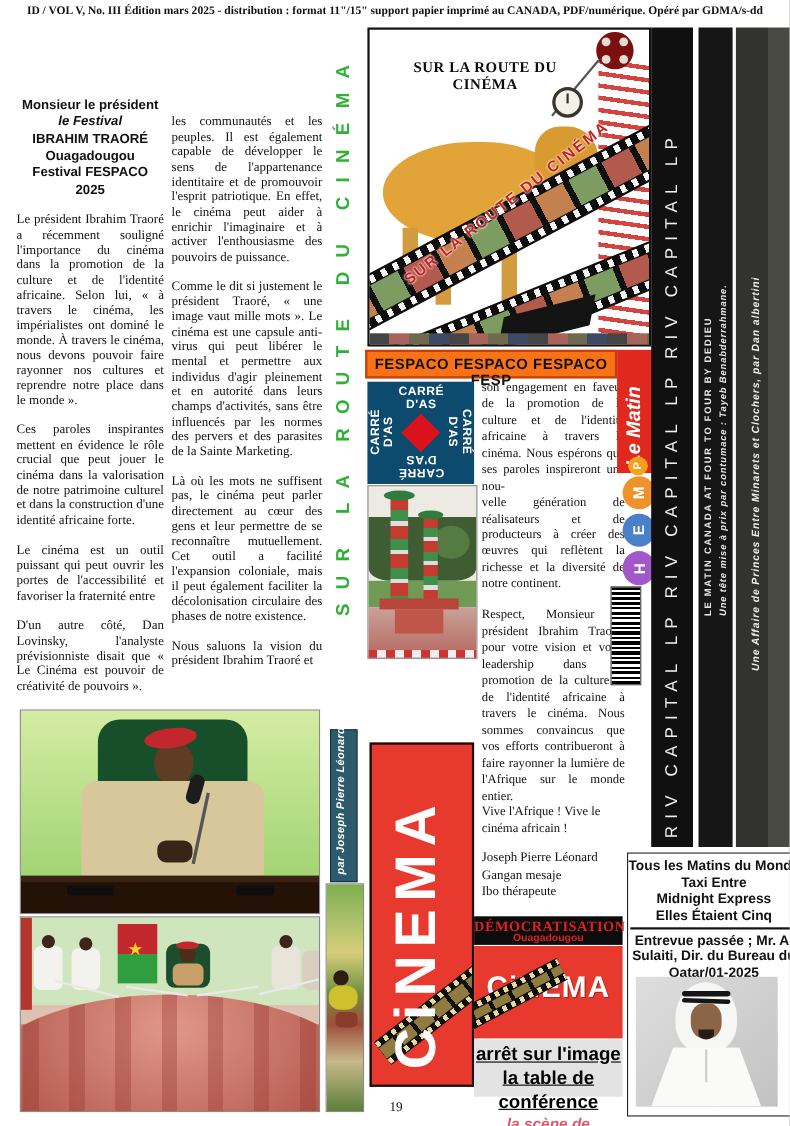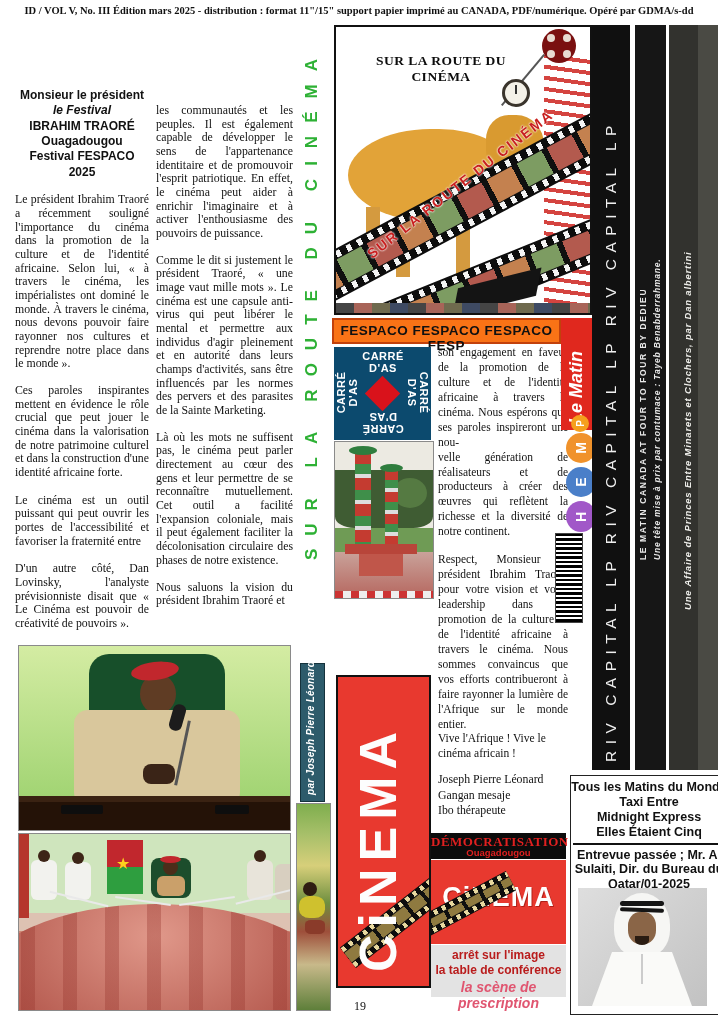--- a/index.html
+++ b/index.html
@@ -86,21 +86,21 @@
   .ministrip .mfr{position:absolute;left:0;right:0;top:7px;bottom:7px;
      background:repeating-linear-gradient(90deg,#8f7a40 0 16px,#101010 16px 20px);}
 
   
   .demo{left:431px;top:833px;width:135px;height:26px;background:#0c0c0c;text-align:center;color:#e02020;box-sizing:border-box;padding-top:2px;}
   .demo .d1{font-weight:700;font-size:13px;letter-spacing:.5px;line-height:1;}
   .demo .d2{font-family:"Liberation Sans",sans-serif;font-weight:700;font-size:9.5px;line-height:1;margin-top:0px;}
   .csmall{left:431px;top:860px;width:135px;height:84px;background:#e8392f;overflow:hidden;text-align:center;}
   .csmall .ct{font-family:"Liberation Sans",sans-serif;font-weight:800;font-size:27px;letter-spacing:1px;color:#fff;margin-top:22px;text-shadow:1px 1px 0 #b02018;}
   .arret{left:431px;top:945px;width:135px;height:52px;background:#e3e3e3;text-align:center;box-sizing:border-box;padding-top:3px;}
-  .arret .a1{font-family:"Liberation Sans",sans-serif;font-weight:800;font-size:12px;line-height:1.25;color:#b91c1c;}
+  .arret .a1{font-family:"Liberation Sans",sans-serif;font-weight:800;font-size:17px;line-height:1.25;color:#000000;text-decoration:underline;}
   .arret .a3{font-family:Liberation Sans, sans-serif;font-weight:700;font-style:italic;font-size:14px;color:#e05570;margin-top:1px;}
 
   
   .lematin{left:561px;top:318px;width:32px;height:112px;background:#e0281e;}
   .lematintxt{font-family:"Liberation Sans",sans-serif;font-weight:800;font-style:italic;font-size:18px;color:#fff;}
   .oval{position:absolute;border-radius:50%;display:flex;align-items:center;justify-content:center;}
   .oval span{transform:rotate(-90deg);font-family:"Liberation Sans",sans-serif;font-weight:800;font-size:14px;color:#fff;}
   .barcode{left:555px;top:533px;width:26px;height:88px;background:
      repeating-linear-gradient(180deg,#000 0 2px,#fff 2px 4px,#000 4px 7px,#fff 7px 9px);border:1px solid #444;}
 

